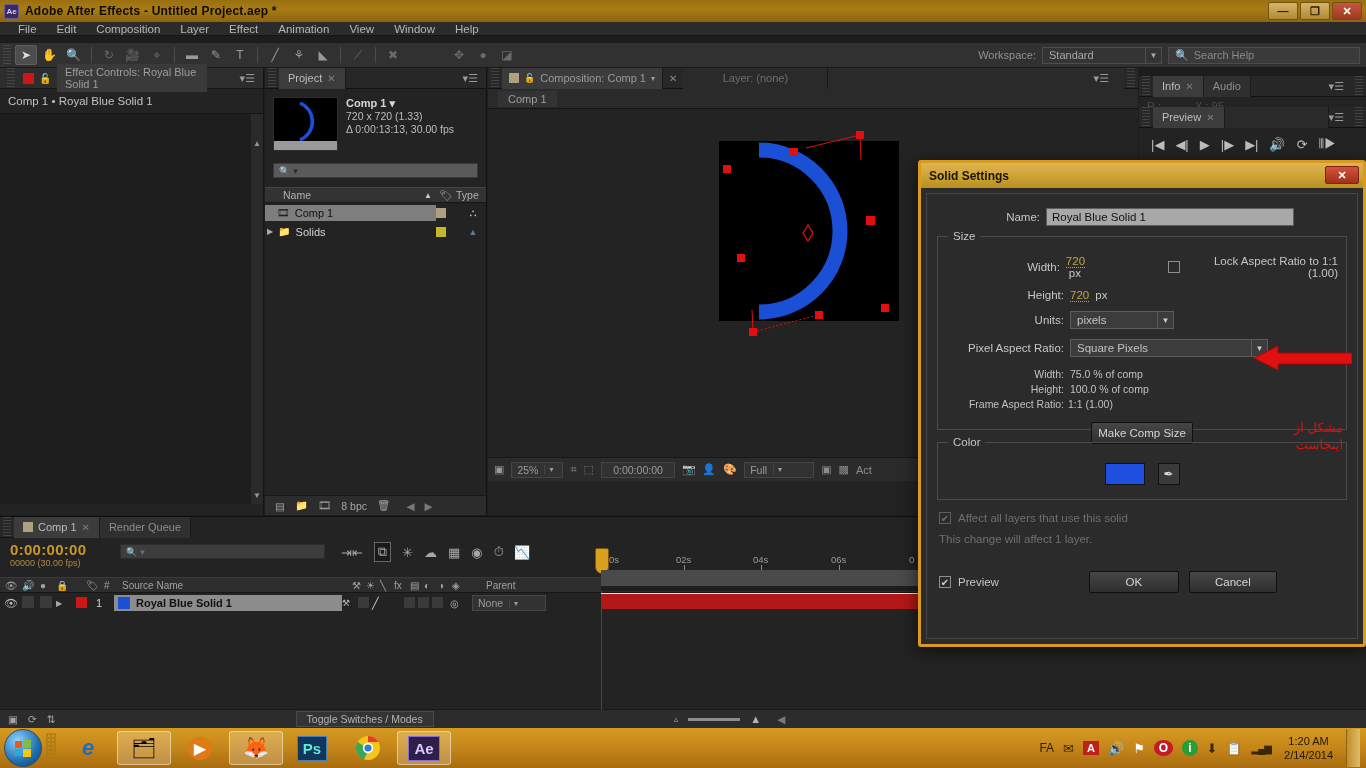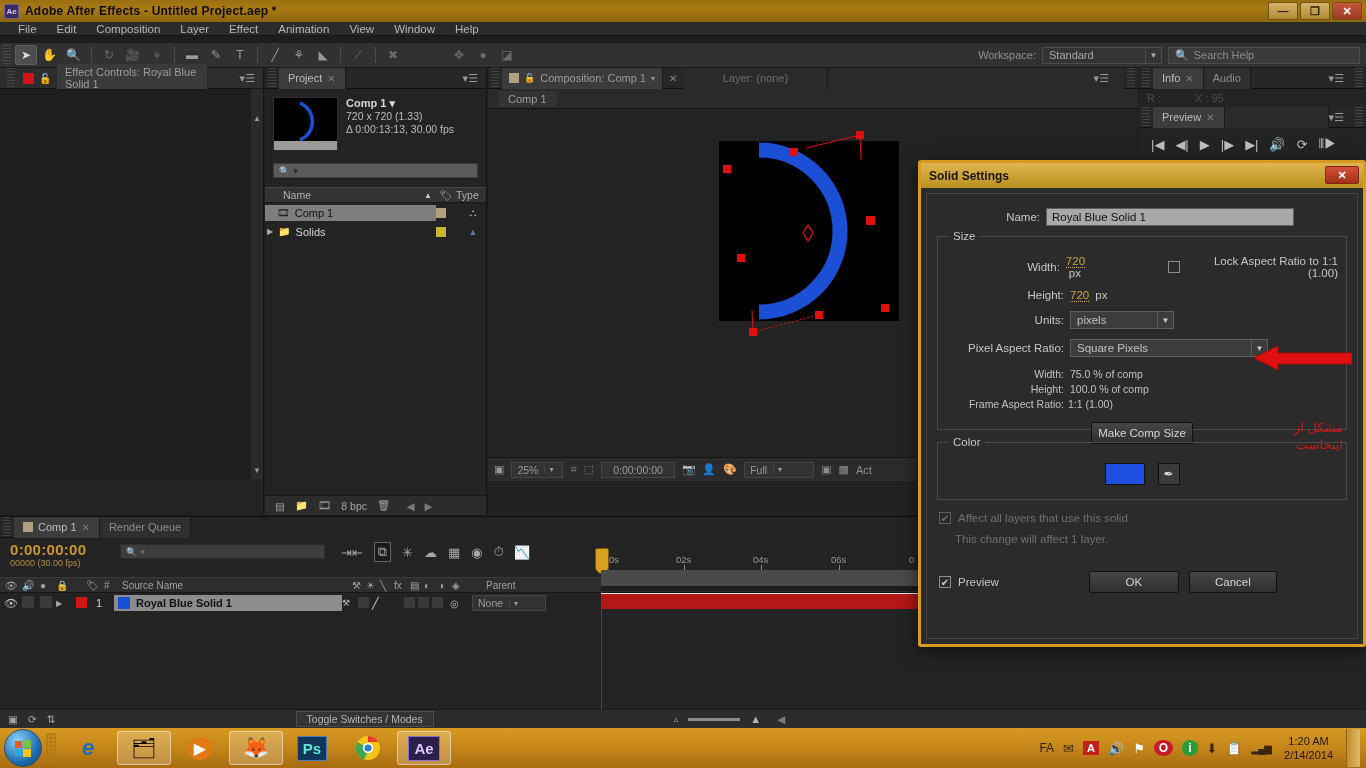--- a/index.html
+++ b/index.html
@@ -154,21 +154,21 @@
   .comp-bottom {
     position: absolute; left: 0; bottom: 0; right: 0; height: 24px; background: #2b2b2b;
     border-top: 1px solid #171717; display: flex; align-items: center; gap: 7px; padding-left: 6px;
     color: #8c8c8c; font-size: 11px;
   }
   .minibox { background: #323232; border: 1px solid #454545; color:#9a9a9a;
     height: 16px; display:flex;align-items:center; padding: 0 5px; font-size: 10.5px;}
   .minibox .ar { margin-left: 6px; border-left:1px solid #454545; padding-left:4px; font-size:8px;}
 
   
-  #info { left: 1139px; top: 68px; width: 227px; height: 39px; background: #232323;}
+  #info { left: 1139px; top: 76px; width: 227px; height: 39px; background: #232323;}
   #preview { left: 1139px; top: 107px; width: 227px; height: 408px; background:#232323;}
   .pv-controls { display:flex; align-items:center; gap:11px; padding: 8px 0 0 12px; color:#bdbdbd; font-size:13px;}
   .info-body { color:#4c4c4c; font-size:11px; padding: 3px 8px; display:flex; gap:34px;}
 
   
   #timeline { left:0; top: 516px; width: 1366px; height: 212px; background: #232323; border-top:1px solid #0f0f0f;}
   .tl-tabs { height: 21px; background:#272727; display:flex; align-items:center; border-bottom:1px solid #111;}
   .tl-head { height: 39px; display:flex; align-items:flex-start; background:#232323; }
   .tc-time { color:#c9962a; font-size:15px; font-weight:bold; padding: 3px 0 0 10px; letter-spacing:.3px;}
   .tc-fps { color:#b08a3d; font-size:9px; padding-left:10px; }
@@ -319,20 +319,21 @@
   </div>
 
   <div class="panel" id="effectctrl">
     <div class="ecbar">
       <div class="grip"></div>
       <div class="red-swatch"></div>
       <div class="lock-ico">🔓</div>
       <div class="ec-title">Effect Controls: Royal Blue Solid 1</div>
       <div class="pmenu">▾☰</div>
     </div>
+    <div class="ec-sub">Comp 1 • Royal Blue Solid 1</div>
     <div class="ec-body">
       <div class="vscroll">
         <div class="vsarrow" style="top:22px">▲</div>
         <div class="vsarrow" style="bottom:2px">▼</div>
       </div>
     </div>
   </div>
 
   <div class="panel" id="project">
     <div class="panel-tabs">
@@ -698,21 +699,21 @@
         <div style="display:flex;align-items:center;justify-content:center;gap:13px;margin-top:6px">
           <div style="width:40px;height:22px;background:#1f4fe0;border:1px solid #111"></div>
           <div style="width:22px;height:22px;background:#3a3a3a;border:1px solid #111;display:flex;align-items:center;justify-content:center;color:#ddd;font-size:12px">✒</div>
         </div>
       </div>
 
       <div style="display:flex;align-items:center;gap:7px;margin-left:12px;margin-top:4px">
         <span class="cbox" style="border-color:#5e5e5e;color:#6f6f6f">✔</span>
         <span class="dim-txt">Affect all layers that use this solid</span>
       </div>
-      <div class="dim-txt" style="margin-left:28px;margin-top:9px">This change will affect 1 layer.</div>
+      <div class="dim-txt" style="margin-left:12px;margin-top:9px">This change will affect 1 layer.</div>
 
       <div style="display:flex;align-items:center;margin:26px 12px 0 12px">
         <span class="cbox">✔</span>
         <span class="lbl" style="margin-left:7px">Preview</span>
         <div class="btn" style="width:90px;margin-left:90px">OK</div>
         <div class="btn" style="width:88px;margin-left:10px">Cancel</div>
       </div>
 
       <div class="fa-note">
         <div>مشکل از</div>

